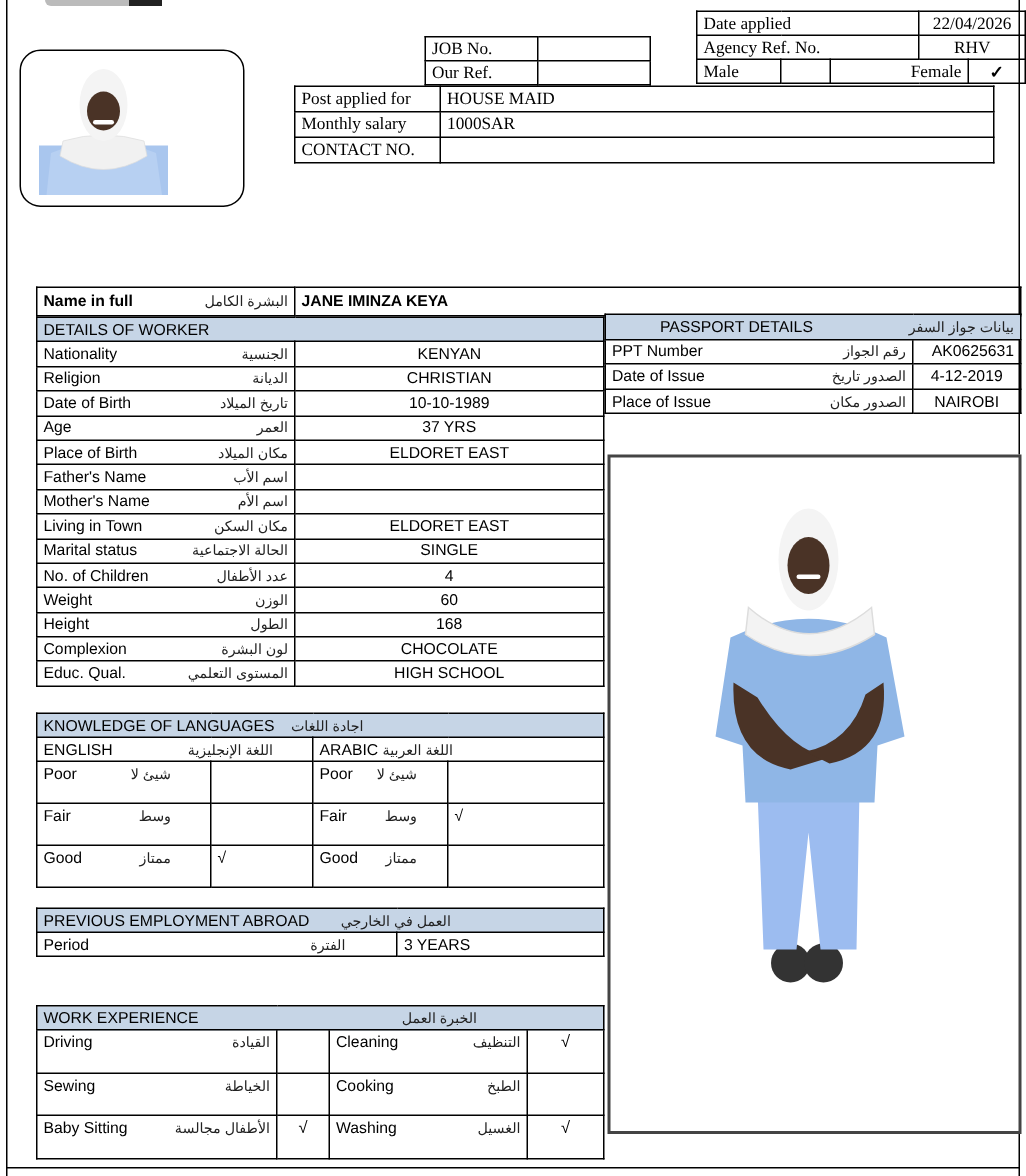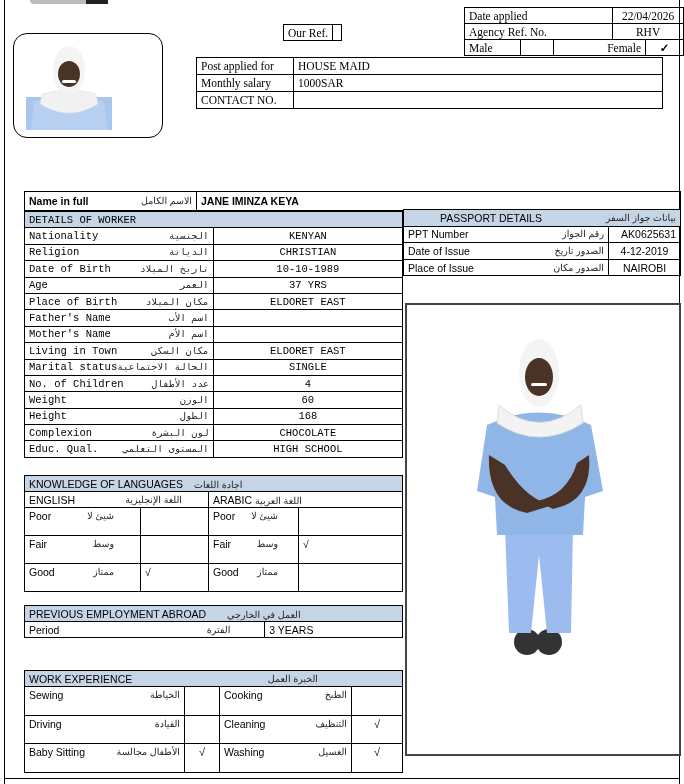--- a/index.html
+++ b/index.html
@@ -29,21 +29,21 @@
   .name-table td { height: 19px; }
   .bold { font-weight: bold; }
 
   .hdr { background: #c6d5e6; }
   .arabic { direction: rtl; font-size: 9.5px; color: #222; }
   .lbl { display: flex; justify-content: space-between; align-items: flex-start; }
   .center { text-align: center; }
   .right { text-align: right; }
 
   .details-table { left: 24px; top: 211px; width: 379px; }
-  .details-table td { height: 16.4px; font-family: Liberation Mono, monospace; }
+  .details-table td { height: 16.4px; }
   .passport-table { left: 403px; top: 209px; width: 278px; }
   .passport-table td { height: 16.6px; }
 
   .fullphoto { left: 405px; top: 303px; width: 276px; height: 453px; border: 2px solid #444; background: #fff; }
 
   .lang-table { left: 24px; top: 475px; width: 379px; }
   .lang-table td { height: 16px; }
   .lang-table tr.tall td { height: 28px; vertical-align: top; padding-top: 2px; }
 
   .emp-table { left: 24px; top: 605px; width: 379px; border-radius: 16px; }
@@ -69,20 +69,24 @@
     <path d="M5 88 L8 60 Q43 45 78 60 L82 88 Z" fill="#b7d0f2"></path>
     <path d="M14 62 Q43 80 72 62 L70 52 Q43 44 16 52 Z" fill="#f1f1f1" stroke="#ddd" stroke-width="0.5"></path>
     <ellipse cx="43" cy="28" rx="16" ry="24" fill="#f4f4f4"></ellipse>
     <ellipse cx="43" cy="32" rx="11" ry="13" fill="#4a3326"></ellipse>
     <rect x="36" y="38" width="14" height="3" rx="1.5" fill="#fff"></rect>
   </svg>
 </div>
 
 <table class="abs job-table serif">
   <tbody>
+      <tr>
+    <td style="width:75px">JOB No.</td>
+    <td style="width:75px"></td>
+  </tr>
   <tr>
     <td>Our Ref.</td>
     <td></td>
   </tr>
 </tbody>
   </table>
 
 <table class="abs post-table serif">
   <tbody>
       <tr>
@@ -118,21 +122,21 @@
   </tr>
 </tbody>
   </table>
 
 <table class="abs name-table">
   <tbody>
       <tr>
     <td style="width:172px">
       <div class="lbl">
         <span class="bold">Name in full</span>
-        <span class="arabic">الاسم الكامل</span>
+        <span class="arabic">البشرة الكامل</span>
       </div>
     </td>
     <td class="bold">JANE IMINZA KEYA</td>
   </tr>
 </tbody>
   </table>
 
 <table class="abs details-table">
   <tbody>
       <tr>
@@ -419,52 +423,52 @@
   <tbody>
       <tr>
     <td colspan="4" class="hdr">
       <div class="lbl">
         <span>WORK EXPERIENCE</span>
         <span class="arabic" style="margin-right:80px">الخبرة العمل</span>
       </div>
     </td>
   </tr>
   <tr class="tall">
+    <td style="width:160px">
+          <div class="lbl">
+            <span>Driving</span>
+            <span class="arabic">القيادة</span>
+          </div>
+        </td>
+    <td class="check" style="width:35px"></td>
+    <td style="width:132px">
+          <div class="lbl">
+            <span>Cleaning</span>
+            <span class="arabic">التنظيف</span>
+          </div>
+        </td>
+    <td class="check">√</td>
+  </tr>
+  <tr class="tall">
     <td>
           <div class="lbl">
             <span>Sewing</span>
             <span class="arabic">الخياطة</span>
           </div>
         </td>
     <td class="check"></td>
     <td>
           <div class="lbl">
             <span>Cooking</span>
             <span class="arabic">الطبخ</span>
           </div>
         </td>
     <td class="check"></td>
   </tr>
   <tr class="tall">
-    <td style="width:160px">
-          <div class="lbl">
-            <span>Driving</span>
-            <span class="arabic">القيادة</span>
-          </div>
-        </td>
-    <td class="check" style="width:35px"></td>
-    <td style="width:132px">
-          <div class="lbl">
-            <span>Cleaning</span>
-            <span class="arabic">التنظيف</span>
-          </div>
-        </td>
-    <td class="check">√</td>
-  </tr>
-  <tr class="tall">
     <td>
           <div class="lbl">
             <span>Baby Sitting</span>
             <span class="arabic">الأطفال مجالسة</span>
           </div>
         </td>
     <td class="check">√</td>
     <td>
           <div class="lbl">
             <span>Washing</span>

